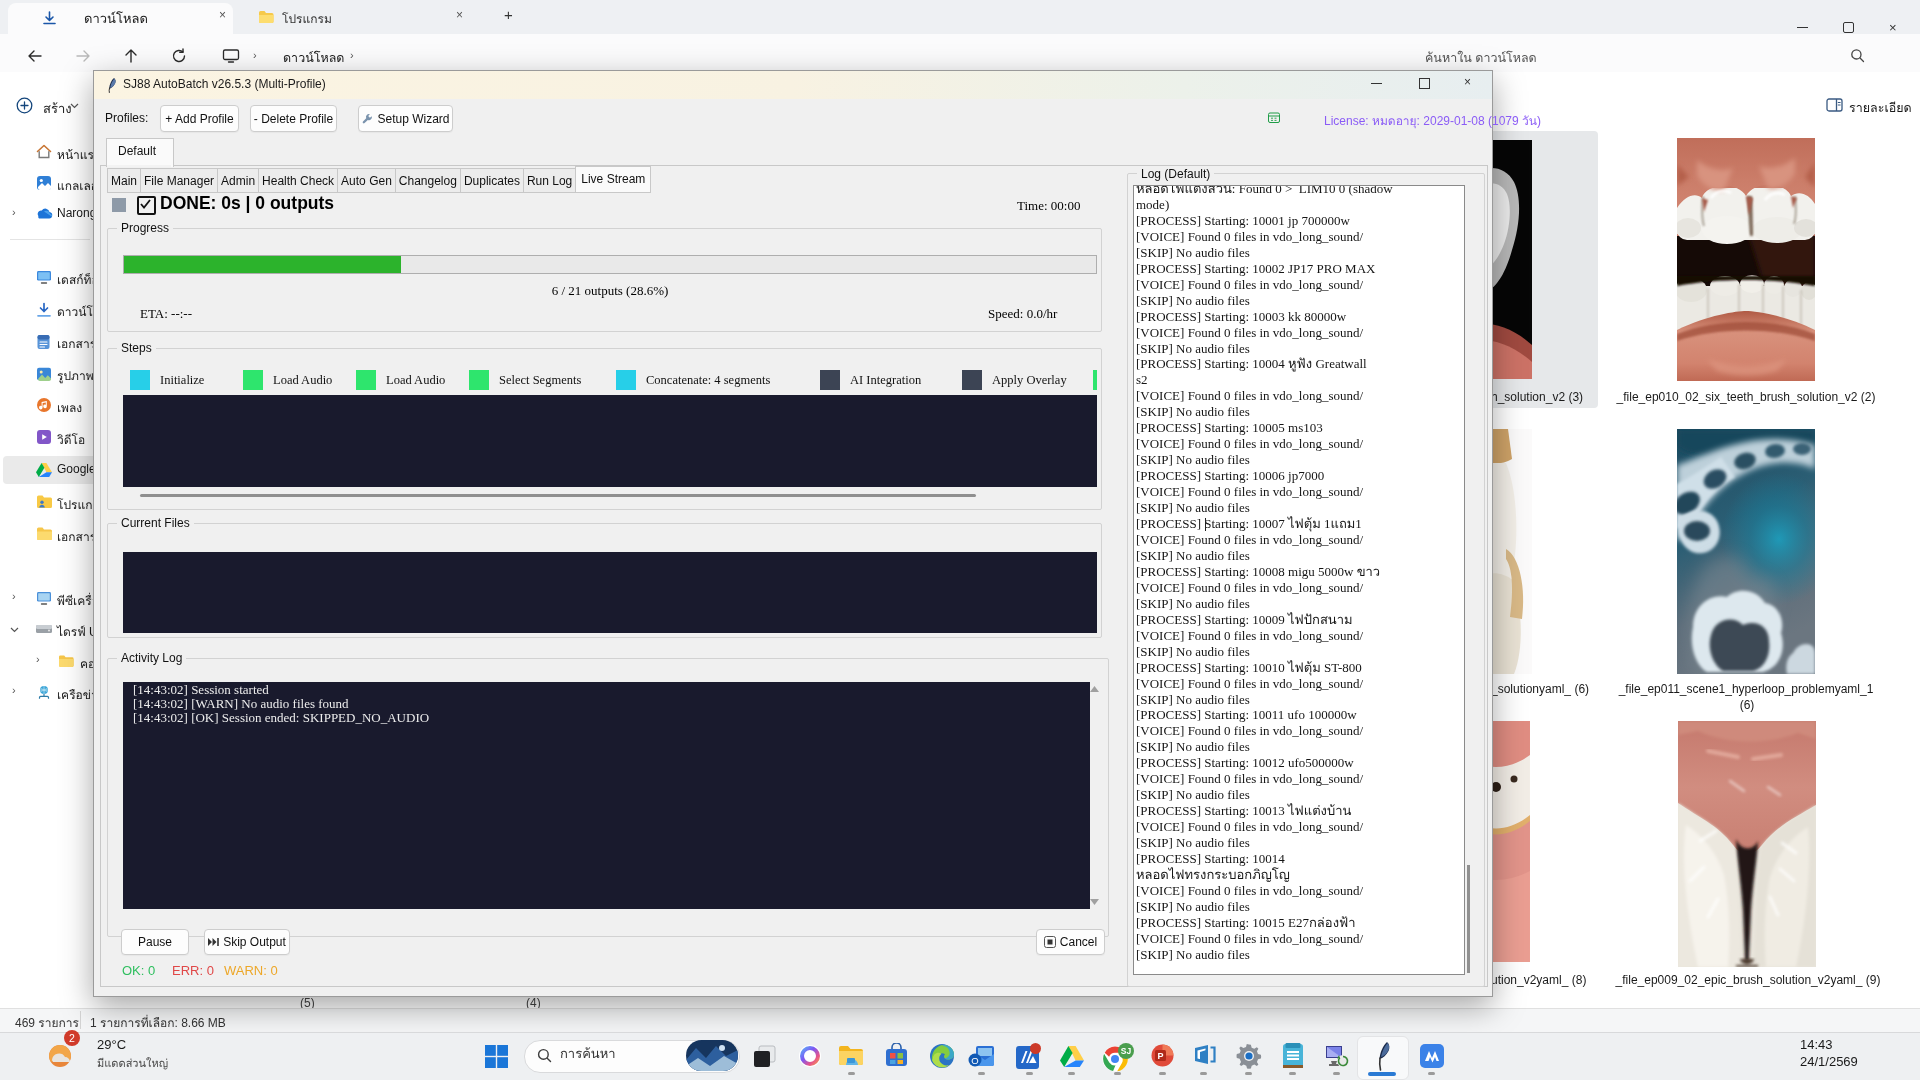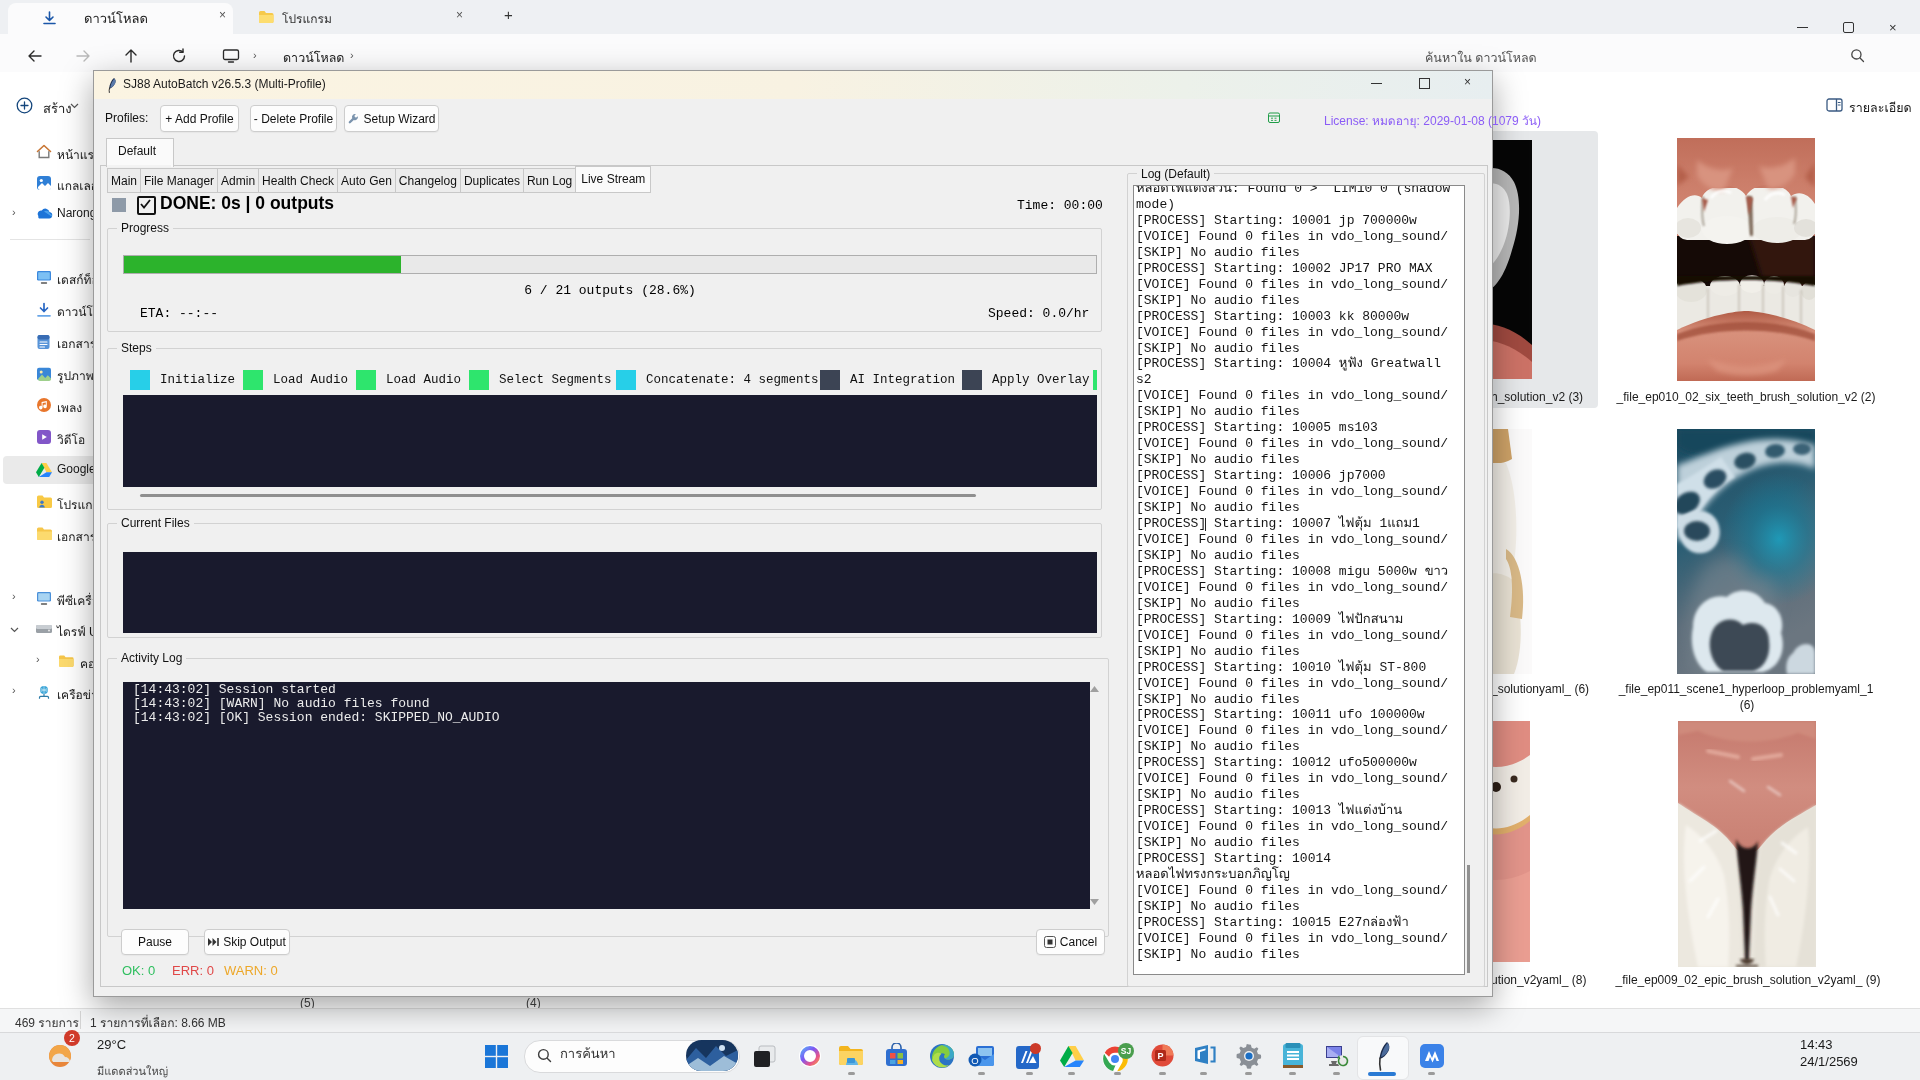--- a/index.html
+++ b/index.html
@@ -1,18 +1,18 @@
 <!DOCTYPE html>
 <html><head>
 <meta charset="utf-8">
 <style>
 html,body{margin:0;padding:0;}
 #s{position:relative;width:1920px;height:1080px;overflow:hidden;background:#fff;font-family:"Liberation Sans",sans-serif;}
 .ab{position:absolute;}
-.mono{font-family:Liberation Mono, monospace;}
+.mono{font-family:Liberation Serif, serif;}
 .gb{position:absolute;border:1px solid #d2d2d2;border-radius:2px;}
 .gl{position:absolute;background:#f0f0f0;padding:0 4px;font-size:12px;color:#111;line-height:14px;text-align:right;}
 .dk{position:absolute;background:#191a2d;}
 .tbtn{position:absolute;background:#fdfdfd;border:1px solid #cdcdcd;border-radius:4px;font-size:12px;color:#111;display:flex;align-items:center;justify-content:center;box-shadow:0 1px 1px rgba(0,0,0,.04);}
 .dash{position:absolute;width:7px;height:3px;border-radius:2px;background:#9a9a9a;top:1072px;z-index:42;}
 </style>
 </head>
 <body>
 <div id="s">
 
@@ -350,21 +350,21 @@
 <div class="ab" style="left:0;top:1032px;width:1920px;height:48px;background:#eef0f2;border-top:1px solid #d8d9db;z-index:40;"></div>
 <div class="ab" style="z-index:41;left:0;top:1032px;width:1920px;height:48px;">
 
 <svg class="ab" style="left:44px;top:6px;" width="34" height="34" viewBox="0 0 34 34">
         <circle cx="16" cy="18" r="11" fill="#e8863a"></circle>
         <path d="M16 7a11 11 0 0 1 9 17 13 13 0 0 0-18 0A11 11 0 0 1 16 7z" fill="#f2a648"></path>
         <path d="M8 22a7 7 0 0 1 13-3 5 5 0 0 1 5 5H9a5 5 0 0 1-1-2z" fill="#e8e4de"></path>
       </svg>
 <div class="ab" style="left:64px;top:-2px;width:16px;height:16px;border-radius:8px;background:#d03a2a;color:#fff;font-size:10.5px;text-align:center;line-height:16px;">2</div>
 <div class="ab" style="left:97px;top:5px;font-size:13px;color:#1a1a1a;">29°C</div>
-<div class="ab" style="left:97px;top:22px;font-size:11px;color:#474747;margin-top:8px;">มีแดดส่วนใหญ่</div>
+<div class="ab" style="left:97px;top:22px;font-size:11px;color:#474747;">มีแดดส่วนใหญ่</div>
 
 <svg class="ab" style="left:485px;top:13px;" width="23" height="23" viewBox="0 0 23 23">
         <rect x="0" y="0" width="10.8" height="10.8" fill="#1a76d8"></rect>
         <rect x="12.2" y="0" width="10.8" height="10.8" fill="#1a76d8"></rect>
         <rect x="0" y="12.2" width="10.8" height="10.8" fill="#1a76d8"></rect>
         <rect x="12.2" y="12.2" width="10.8" height="10.8" fill="#1a76d8"></rect>
       </svg>
 
 <div class="ab" style="left:524px;top:8px;width:214px;height:31px;background:#fdfdfd;border:1px solid #d9dadc;border-radius:16px;"></div>
 <svg class="ab" style="left:537px;top:16px;" width="15" height="15" viewBox="0 0 15 15">
@@ -533,21 +533,21 @@
         <path d="M3.5 11c-.4 1.6-.5 3-.2 4.5" stroke="#333" stroke-width="1" fill="none" stroke-linecap="round"></path>
       </svg>
  <div class="ab" style="left:30px;top:7px;font-size:12px;color:#1a1a1a;">SJ88 AutoBatch v26.5.3 (Multi-Profile)</div>
  <div class="ab" style="left:1278px;top:13px;width:11px;height:1px;background:#333;"></div>
  <div class="ab" style="left:1326px;top:8px;width:9px;height:9px;border:1px solid #333;"></div>
  <div class="ab" style="left:1371px;top:5px;font-size:12px;color:#333;">×</div>
 
  <div class="ab" style="left:12px;top:41px;font-size:12px;color:#111;">Profiles:</div>
  <div class="tbtn" style="left:67px;top:35px;width:77px;height:25px;">+ Add Profile</div>
  <div class="tbtn" style="left:157px;top:35px;width:85px;height:25px;">- Delete Profile</div>
- <div class="tbtn" style="left:251px;top:35px;width:93px;height:25px;justify-content:center;"><svg width="12" height="12" viewBox="0 0 12 12" style="margin-right:4px;">
+ <div class="tbtn" style="left:265px;top:35px;width:93px;height:25px;justify-content:center;"><svg width="12" height="12" viewBox="0 0 12 12" style="margin-right:4px;">
           <path d="M10.8 3.2a3 3 0 0 1-4 3.7L3.6 10.1a1.1 1.1 0 0 1-1.6-1.6l3.2-3.2a3 3 0 0 1 3.7-4L7.2 3l1.7 1.7z" fill="#7a93ad"></path>
         </svg>Setup Wizard</div>
  <svg class="ab" style="left:1175px;top:42px;" width="12" height="11" viewBox="0 0 12 11">
         <rect x=".5" y="1" width="11" height="9.5" rx="1.5" stroke="#1f9d47" fill="none"></rect>
         <path d="M.5 4h11" stroke="#1f9d47"></path>
         <path d="M3 6.2h2M6.5 6.2h2M3 8.4h2M6.5 8.4h2" stroke="#1f9d47" stroke-width=".9"></path>
       </svg>
  <div class="ab" style="left:1191px;top:41px;font-size:12px;color:#8b5cf6;white-space:nowrap;margin-left:40px;">License: หมดอายุ: 2029-01-08 (1079 วัน)</div>
 
  <div class="ab" style="left:7px;top:95px;width:1386px;height:820px;background:#f0f0f0;border:1px solid #c8c8c8;"></div>

